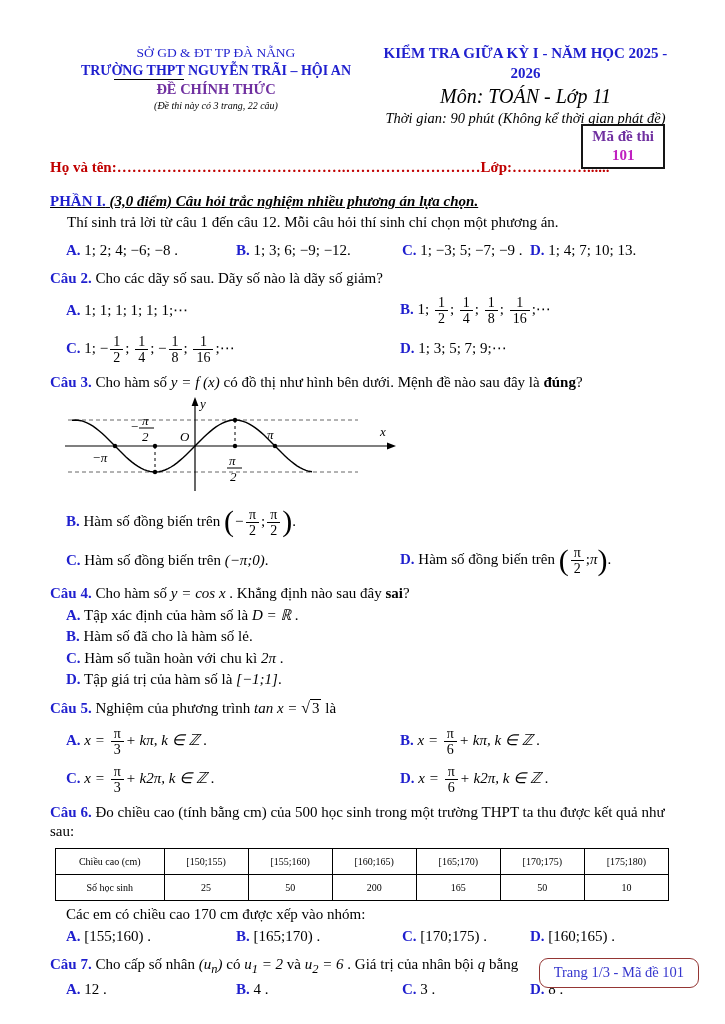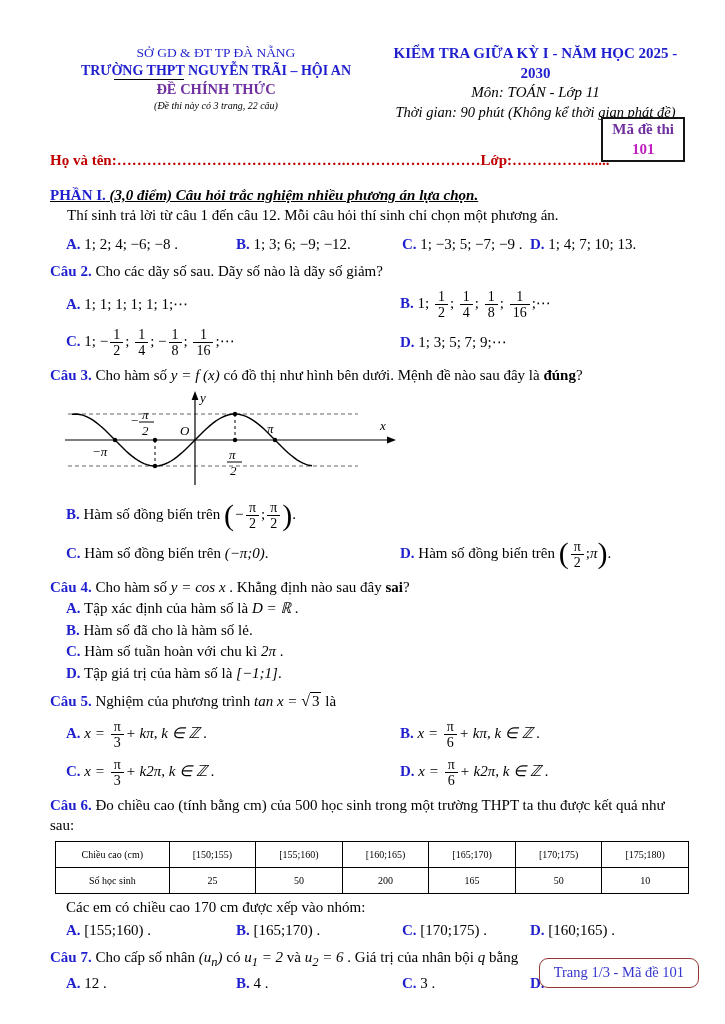--- a/index.html
+++ b/index.html
@@ -1,29 +1,29 @@
 <!DOCTYPE html>
 <html lang="vi"><head>
 <meta charset="utf-8">
 <style>
   html,body{margin:0;padding:0;background:#fff;}
   .page{width:725px;height:1024px;box-sizing:border-box;position:relative;overflow:hidden;
-        padding:44px 36px 0 50px;font-family:"Liberation Serif",serif;font-size:15px;
+        padding:44px 56px 0 50px;font-family:"Liberation Serif",serif;font-size:15px;
         color:#000;line-height:1.3;background:#fff;}
   
   .hdr{display:flex;}
   .hdr-left{width:332px;text-align:center;position:relative;}
   .hdr-right{flex:1;text-align:center;}
   .dept{color:#1f1fce;font-size:13.5px;}
   .school{color:#1f1fce;font-weight:bold;font-size:14px;}
   .school-rule{position:absolute;left:64px;top:35px;width:70px;border-top:1.3px solid #000;}
   .official{color:#7030a0;font-weight:bold;font-size:14.5px;}
   .hnote{font-style:italic;font-size:10px;}
   .etitle{color:#1f1fce;font-weight:bold;font-size:15px;}
-  .subject{font-style:italic;font-size:15px;}
+  .subject{font-style:italic;font-size:20px;}
   .duration{font-style:italic;font-size:14.5px;}
   .name-row{position:relative;margin-top:30px;color:#c00000;font-weight:bold;font-size:15px;}
   .code-box{position:absolute;right:4px;top:-34px;border:2px solid #151515;background:#fff;
             padding:1px 9px;text-align:center;line-height:1.3;}
   .code-label{color:#7030a0;font-weight:bold;font-size:15px;}
   .code-val{color:#c020c0;font-weight:bold;font-size:15px;}
   
   .part-head{margin-top:15px;text-decoration:underline;}
   .part-label{color:#1f1fce;font-weight:bold;}
   .part-title{font-weight:bold;font-style:italic;}
@@ -66,21 +66,21 @@
 
   <div class="hdr">
     <div class="hdr-left">
       <div class="dept">SỞ GD &amp; ĐT TP ĐÀ NẴNG</div>
       <div class="school">TRƯỜNG THPT NGUYỄN TRÃI – HỘI AN</div>
       <div class="school-rule"></div>
       <div class="official">ĐỀ CHÍNH THỨC</div>
       <div class="hnote">(Đề thi này có 3 trang, 22 câu)</div>
     </div>
     <div class="hdr-right">
-      <div class="etitle">KIỂM TRA GIỮA KỲ I - NĂM HỌC 2025 - 2030</div>
+      <div class="etitle">KIỂM TRA GIỮA KỲ I - NĂM HỌC 2025 - 2026</div>
       <div class="subject">Môn: TOÁN - Lớp 11</div>
       <div class="duration">Thời gian: 90 phút (Không kể thời gian phát đề)</div>
     </div>
   </div>
 
   <div class="name-row">
     <span>Họ và tên:</span><span>……………………………………….………………………</span><span>Lớp:</span><span>……………......</span>
     <div class="code-box">
       <div class="code-label">Mã đề thi</div>
       <div class="code-val">101</div>

